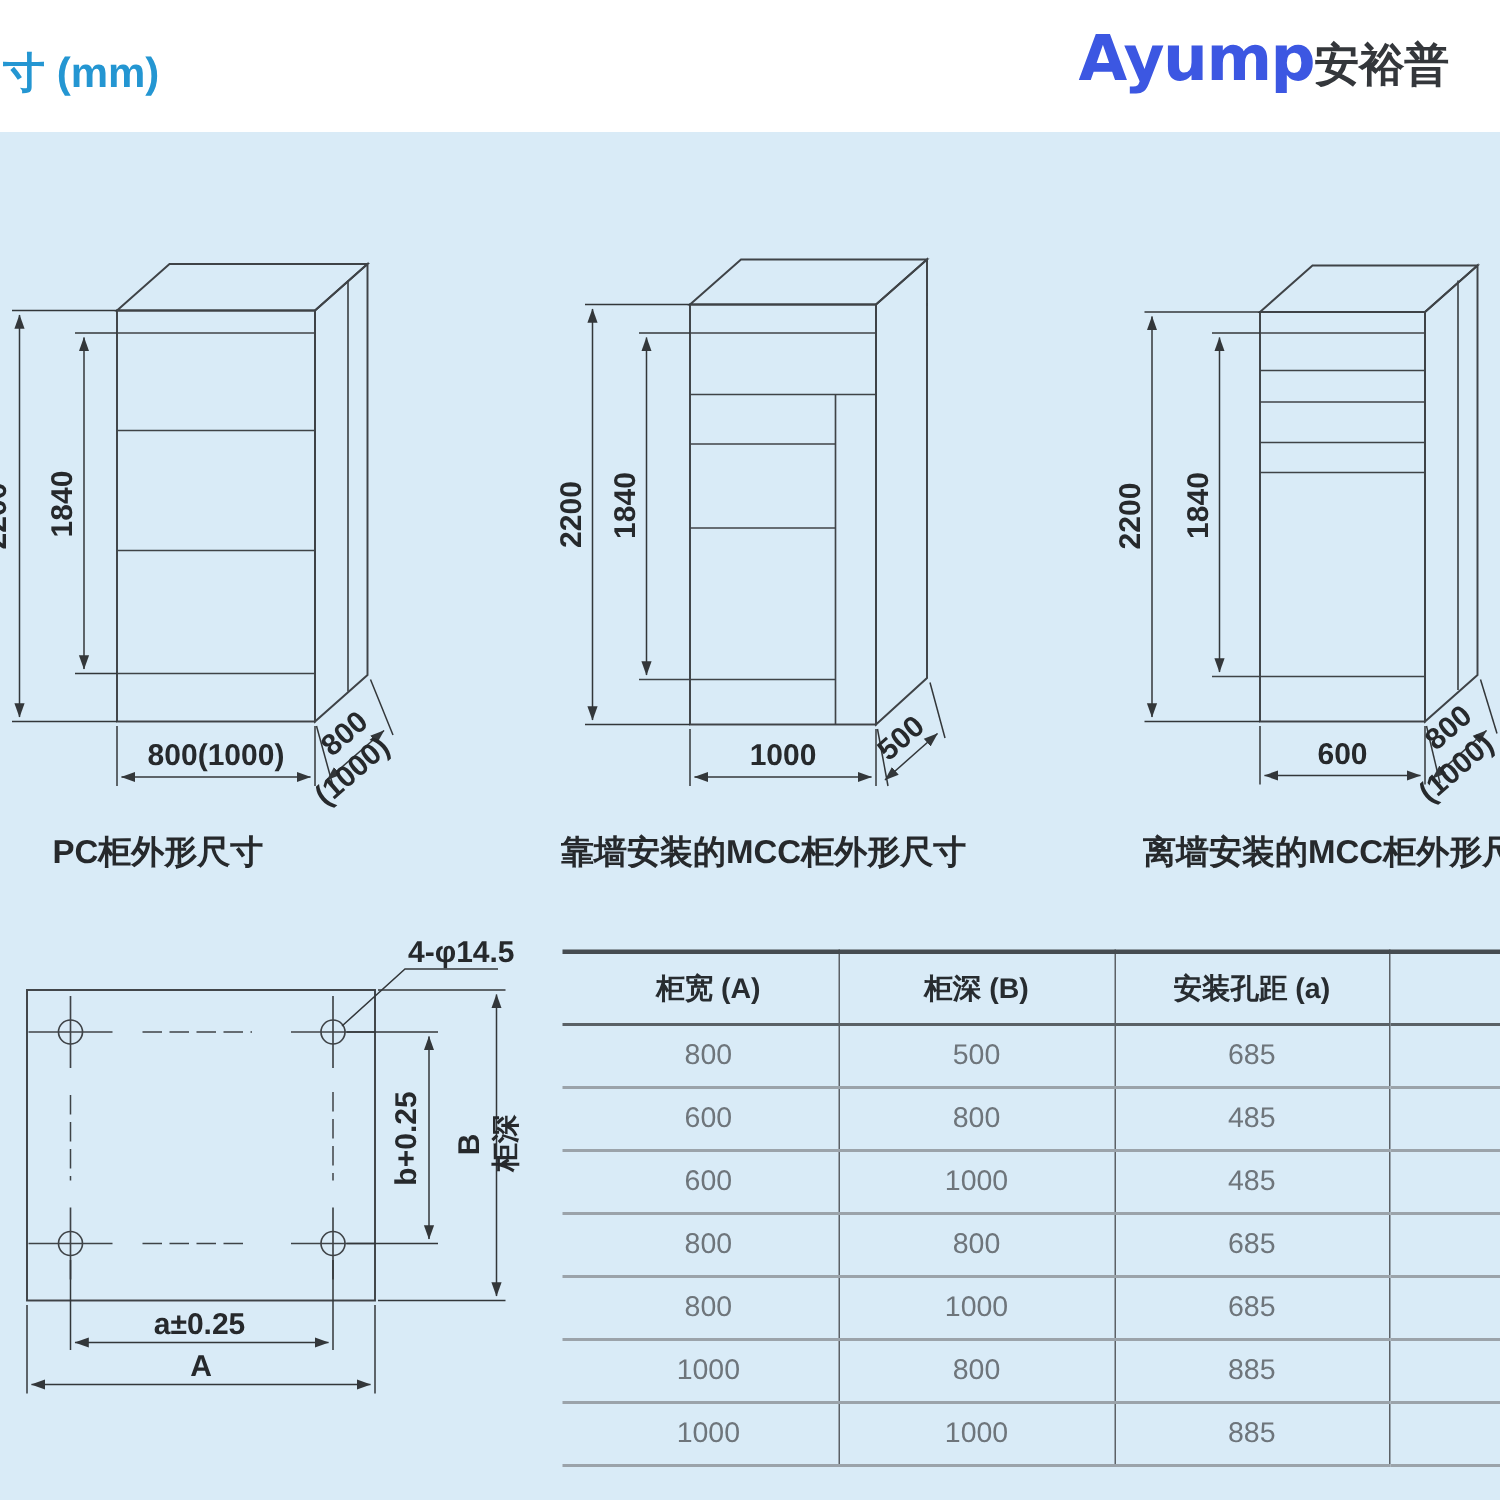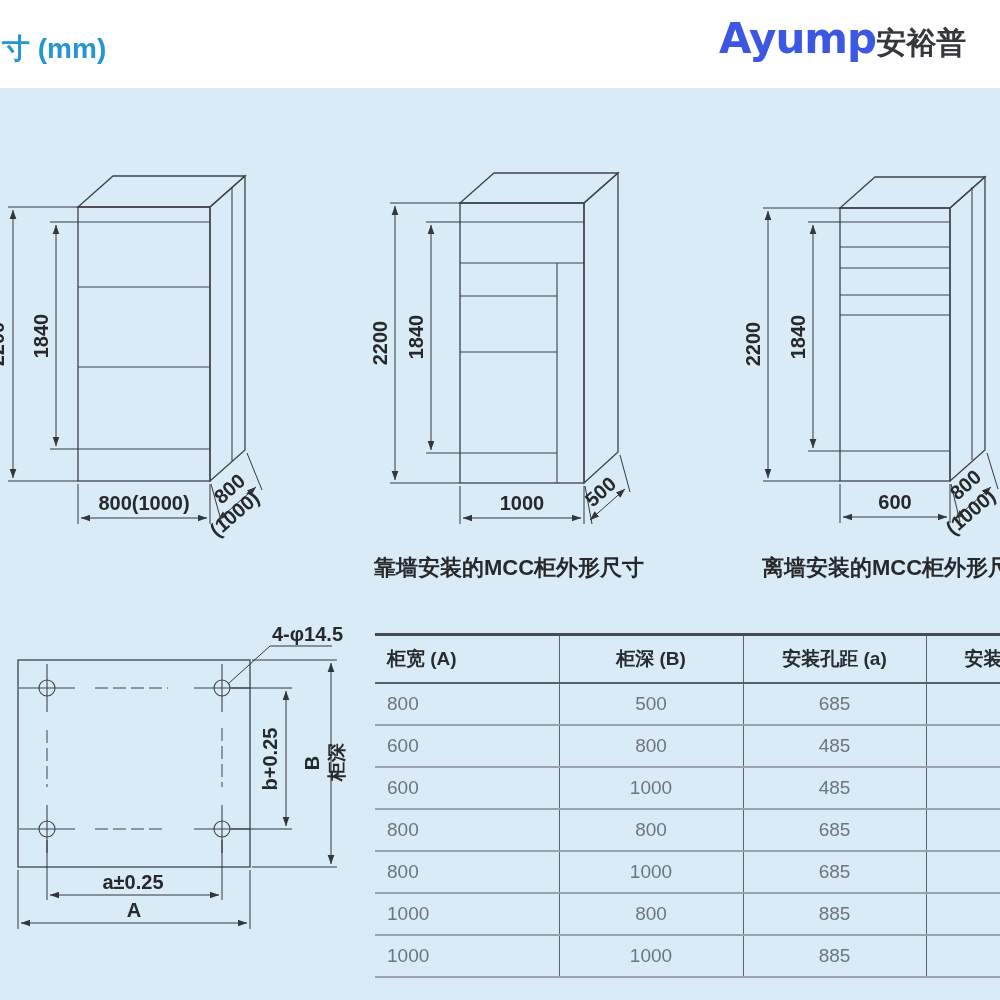--- a/index.html
+++ b/index.html
@@ -41,21 +41,21 @@
   .spec-table col.c3{width:183px;} .spec-table col.c4{width:184px;}
   .spec-table{border-top:3px solid #464c51;border-bottom:2px solid #81898f;}
   .spec-table th{
     height:44px;font-size:19px;font-weight:bold;color:#272c30;
     border-bottom:2px solid #5a6166;font-weight:bold;vertical-align:middle;
   }
   .spec-table td{
     height:38px;font-size:19px;color:#6e757b;vertical-align:middle;
     border-bottom:2px solid #9ba3aa;
   }
-  .spec-table th,.spec-table td{border-left:1.5px solid #5c6166;}
+  .spec-table th,.spec-table td{border-left:1.5px solid #5c6166;text-align:center;}
   .spec-table th:first-child,.spec-table td:first-child{border-left:none;}
   .al{text-align:left;padding-left:12px;}
   .ac{text-align:center;}
   .h4{ text-align:left;padding-left:38px;}
 </style>
 </head>
 <body>
 
 <div class="page">
   <div class="content-bg"></div>
@@ -217,20 +217,21 @@
       <line class="dim" x1="50" y1="895" x2="219" y2="895" marker-start="url(#arw)" marker-end="url(#arw)"></line>
       <text x="133" y="889" text-anchor="middle">a±0.25</text>
 
       <line class="dim" x1="18" y1="870" x2="18" y2="929"></line>
       <line class="dim" x1="250" y1="870" x2="250" y2="929"></line>
       <line class="dim" x1="21" y1="923" x2="247" y2="923" marker-start="url(#arw)" marker-end="url(#arw)"></line>
       <text x="134" y="917" text-anchor="middle">A</text>
     </g>
   </svg>
 
+  <div class="caption cap-pc">PC柜外形尺寸</div>
   <div class="caption cap-mw">靠墙安装的MCC柜外形尺寸</div>
   <div class="caption cap-mf">离墙安装的MCC柜外形尺寸</div>
 
   <table class="spec-table">
     <colgroup>
         <col class="c1">
         <col class="c2">
         <col class="c3">
         <col class="c4">
       </colgroup>

